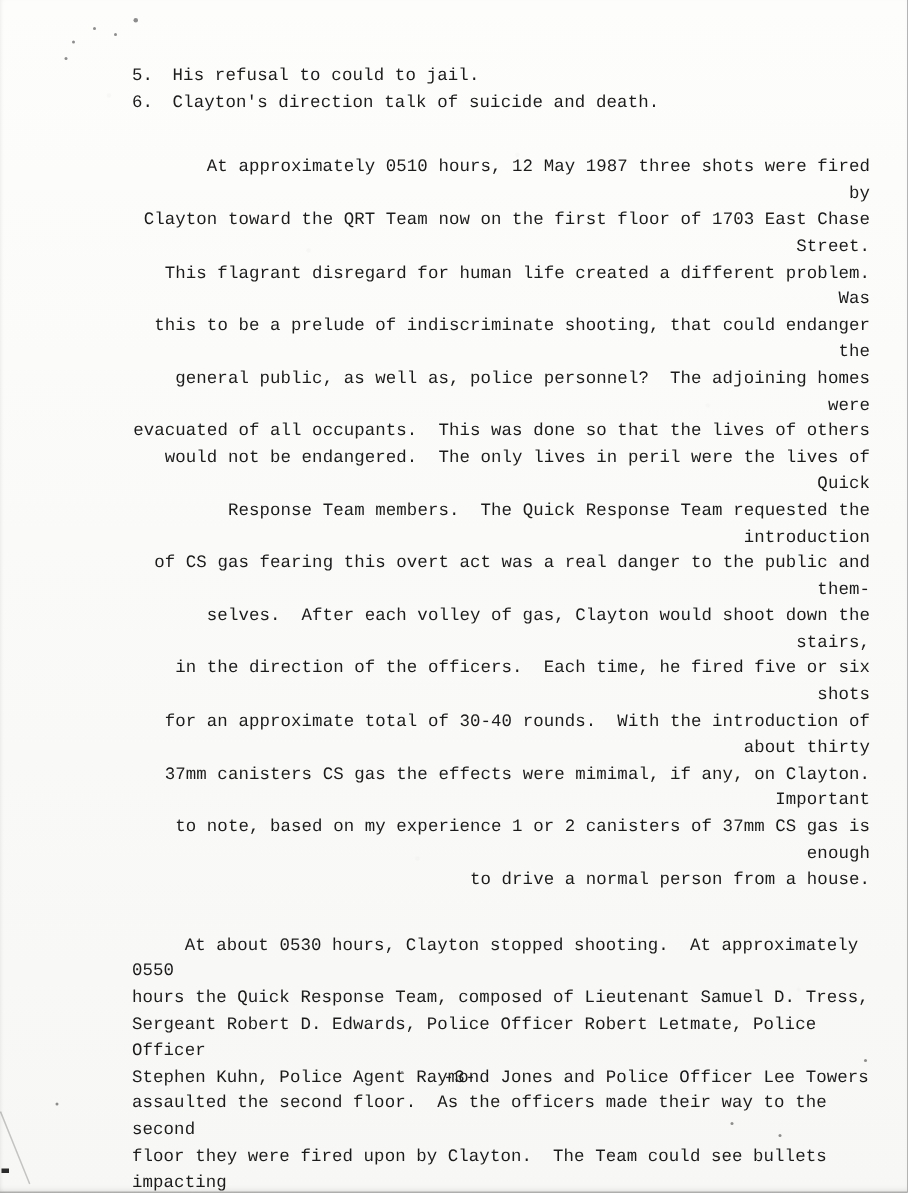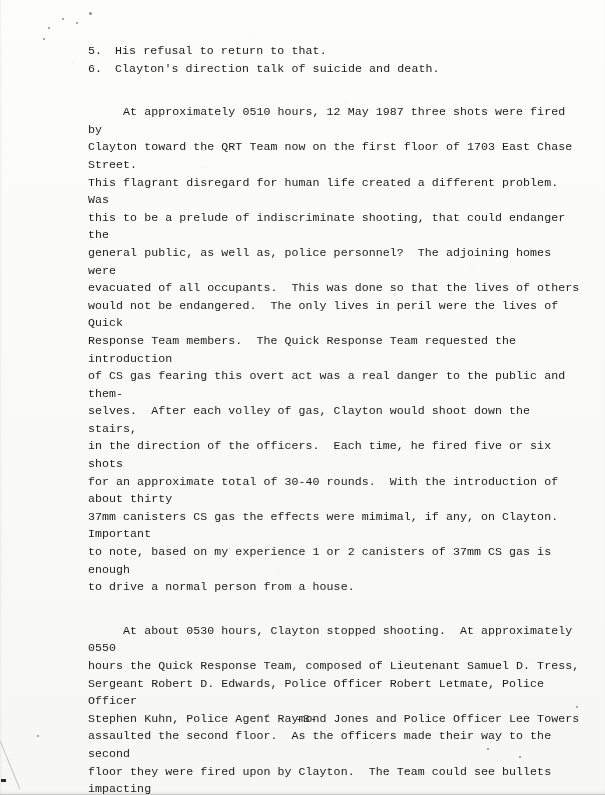--- a/index.html
+++ b/index.html
@@ -76,21 +76,21 @@
 
   .para {
     margin: 0;
     font-size: 11.6px;
     line-height: 17.6px;
     letter-spacing: 0.06px;
     text-align: left;
     white-space: pre-wrap;
     word-spacing: 0px;
   }
-  .para.p1 { margin-top: 26px; }
+  .para.p1 { margin-top: 26px; text-align: right; }
   .para.p2 { margin-top: 26px; }
 
   .page-number {
     position: absolute;
     left: 0;
     right: 0;
     top: 712px;
     text-align: center;
     font-size: 11.6px;
     line-height: 14px;
@@ -149,21 +149,21 @@
 
   <div class="paper-grain"></div>
 
   <div class="content">
 
     <div class="text-block">
 
       <ol class="list">
         <li class="list-item">
           <span class="list-num">5.</span>
-          <span class="list-text">His refusal to return to that.</span>
+          <span class="list-text">His refusal to could to jail.</span>
         </li>
         <li class="list-item">
           <span class="list-num">6.</span>
           <span class="list-text">Clayton's direction talk of suicide and death.</span>
         </li>
       </ol>
 
       <p class="para p1">     At approximately 0510 hours, 12 May 1987 three shots were fired by
 Clayton toward the QRT Team now on the first floor of 1703 East Chase Street.
 This flagrant disregard for human life created a different problem.  Was

